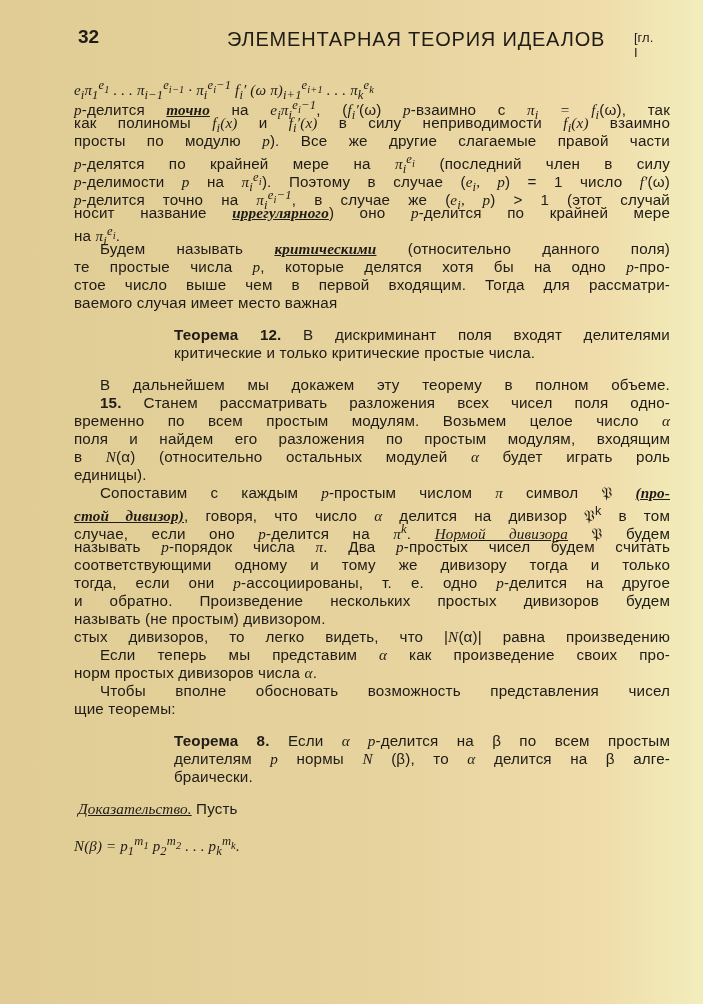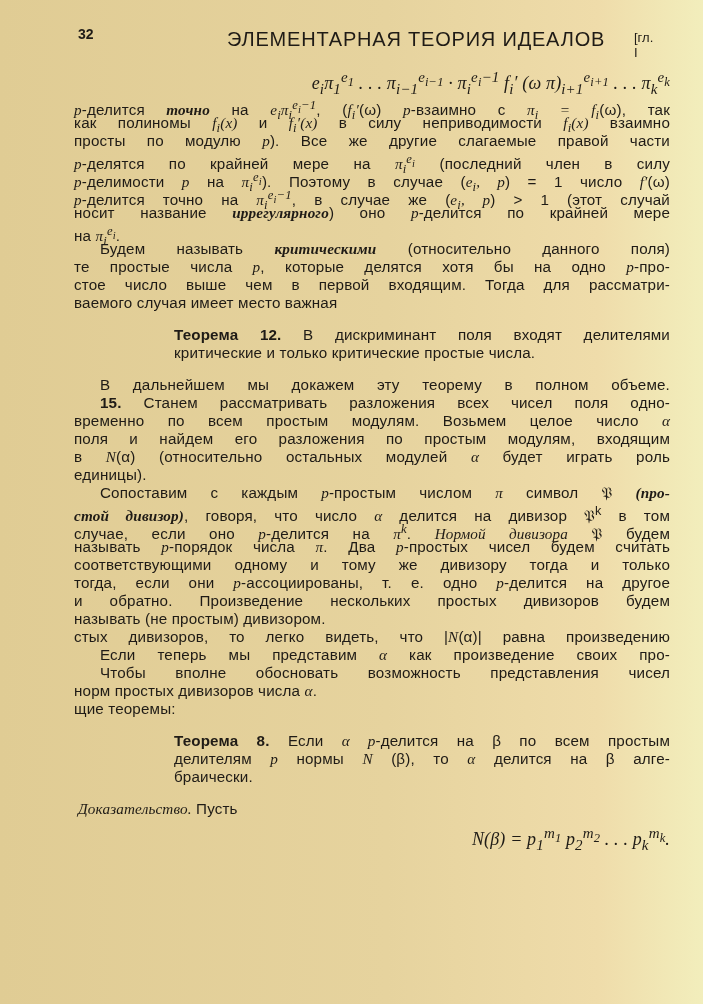--- a/index.html
+++ b/index.html
@@ -8,33 +8,33 @@
     background: linear-gradient(90deg, #e0cc94 0%, #e6d39e 55%, #efdcaa 85%, #f2eebc 100%);
     font-family: "Liberation Serif", "DejaVu Serif", serif;
     color: #1f1b16;
     position: relative;
   }
   .page { position: absolute; left: 0; top: 0; width: 703px; height: 1004px; }
   .header {
     position: absolute; top: 26px; left: 72px; width: 580px; height: 22px;
     font-family: "Liberation Sans", sans-serif; font-size: 15px;
   }
-  .header .pnum { position: absolute; left: 6px; top: 0; font-weight: bold; font-size: 14px; }
+  .header .pnum { position: absolute; left: 6px; top: 0; font-weight: bold; font-size: 19px; }
   .header .rtitle { position: absolute; left: 155px; top: 2px; letter-spacing: 0.8px; font-size: 20px; }
   .header .chap { position: absolute; left: 562px; top: 4px; font-size: 13px; }
   .body {
     position: absolute; left: 74px; top: 62px; width: 596px;
     font-family: "Liberation Sans Narrow", "Liberation Sans", sans-serif;
     font-size: 15.2px; line-height: 18px; letter-spacing: 0.15px;
   }
   .line { white-space: nowrap; height: 18px; text-align: justify; text-align-last: justify; }
   .line.last { text-align-last: left; }
   .indent { padding-left: 26px; }
-  .formula { text-align: right; font-family: "Liberation Serif", serif; font-style: italic; font-size: 18px; height: 34px; line-height: 30px; }
-  .it { font-style: italic; font-family: "Liberation Serif", serif; }
+  .formula { text-align: left; font-family: "Liberation Serif", serif; font-style: italic; font-size: 15px; height: 34px; line-height: 46px; }
+  .it { font-style: italic; font-family: "Liberation Serif", serif; text-decoration: underline; }
   .b { font-weight: bold; }
   .theorem { padding-left: 100px; padding-right: 0; }
   .theorem .line { }
   .gap { height: 14px; }
   .math { font-family: "Liberation Serif", serif; font-style: italic; }
 </style>
 </head>
 <body>
 
 <div class="page">
@@ -84,23 +84,23 @@
     <div class="line"><span class="it b">стой дивизор)</span>, говоря, что число <span class="math">α</span> делится на дивизор 𝔓<sup>k</sup> в том</div>
     <div class="line">случае, если оно <span class="math">p</span>-делится на <span class="math">π<sup>k</sup></span>. <span class="it">Нормой дивизора</span> 𝔓 будем</div>
     <div class="line">называть <span class="math">p</span>-порядок числа <span class="math">π</span>. Два <span class="math">p</span>-простых чисел будем считать</div>
     <div class="line">соответствующими одному и тому же дивизору тогда и только</div>
     <div class="line">тогда, если они <span class="math">p</span>-ассоциированы, т. е. одно <span class="math">p</span>-делится на другое</div>
     <div class="line">и обратно. Произведение нескольких простых дивизоров будем</div>
     <div class="line last">называть (не простым) дивизором.</div>
 
     <div class="line">стых дивизоров, то легко видеть, что |<span class="math">N</span>(α)| равна произведению</div>
     <div class="line indent">Если теперь мы представим <span class="math">α</span> как произведение своих про-</div>
+    <div class="line last">норм простых дивизоров числа <span class="math">α</span>.</div>
+
     <div class="line indent">Чтобы вполне обосновать возможность представления чисел</div>
-
-    <div class="line last">норм простых дивизоров числа <span class="math">α</span>.</div>
     <div class="line last">щие теоремы:</div>
 
     <div class="gap"></div>
     <div class="theorem">
       <div class="line"><span class="b">Теорема 8.</span> Если <span class="math">α p</span>-делится на β по всем простым</div>
       <div class="line">делителям <span class="math">p</span> нормы <span class="math">N</span> (β), то <span class="math">α</span> делится на β алге-</div>
       <div class="line last">браически.</div>
     </div>
     <div class="gap"></div>
 

